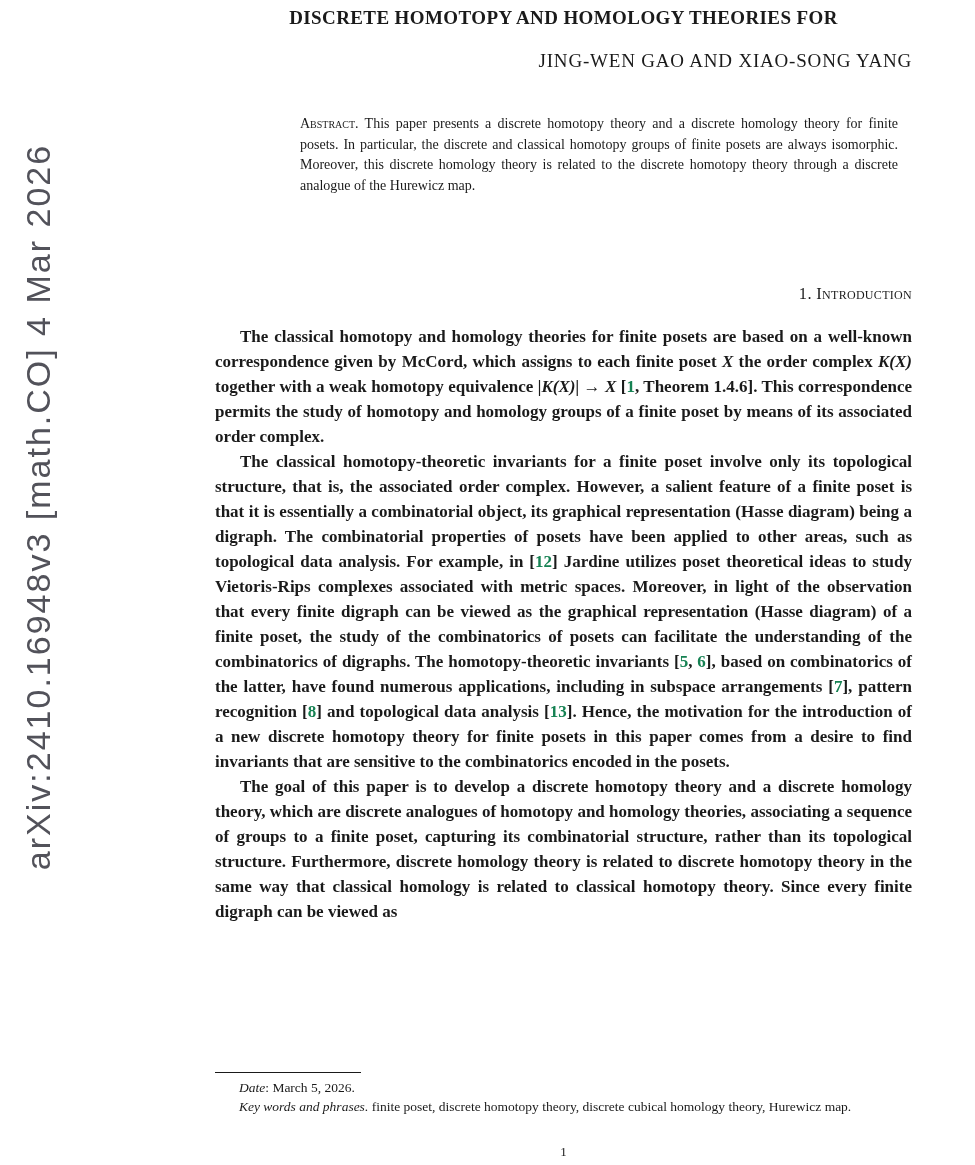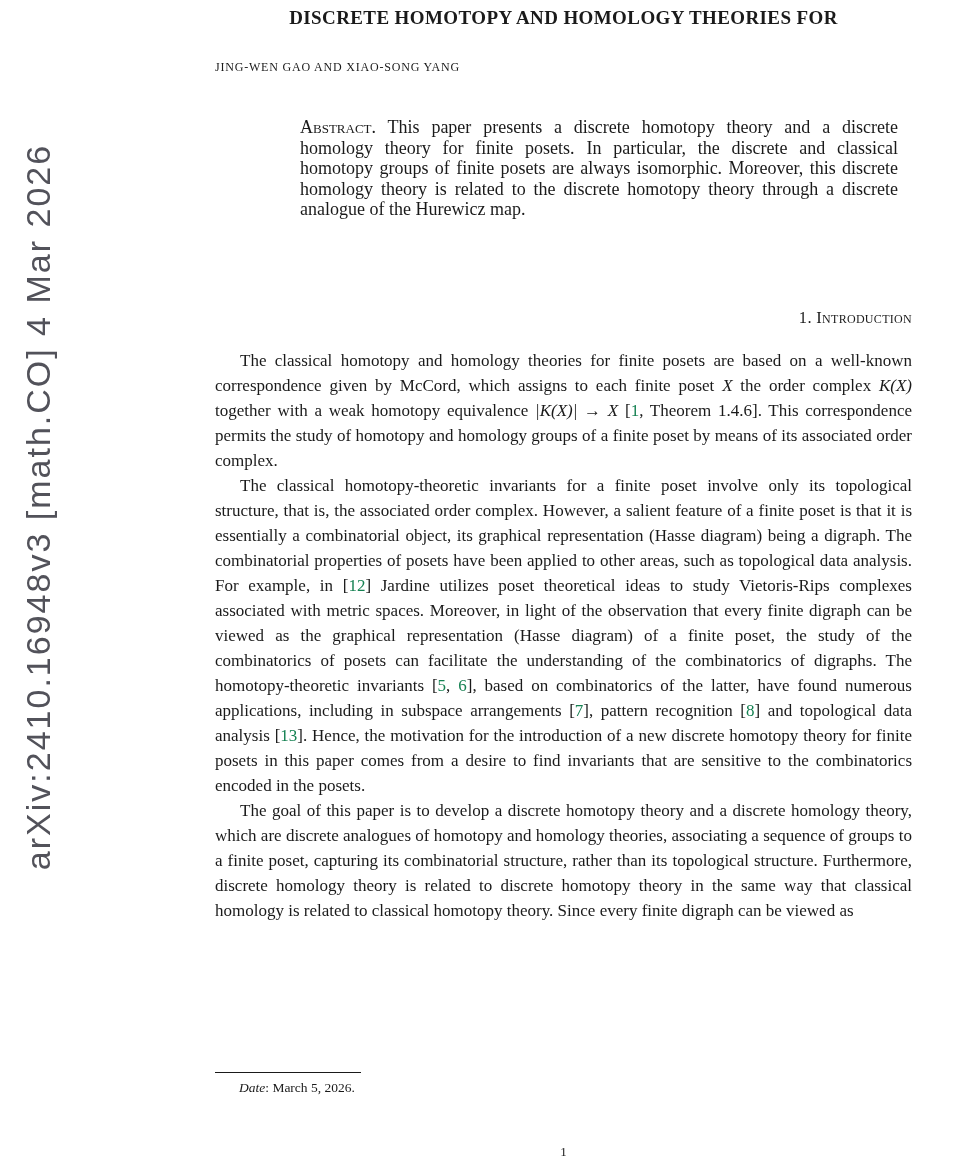--- a/index.html
+++ b/index.html
@@ -32,45 +32,46 @@
   .title {
     padding-top: 4px;
     text-align: center;
     font-size: 19px;
     line-height: 28px;
     font-weight: bold;
     letter-spacing: 0.4px;
   }
   .title-line { display: block; }
   .authors {
-    margin-top: 28px;
-    text-align: left;
-    font-size: 12px;
+    margin-top: 18px;
+    text-align: right;
+    font-size: 19px;
     letter-spacing: 0.8px;
   }
   .abstract {
     margin: 42px 14px 0 85px;
-    font-size: 18px;
+    font-size: 14px;
     line-height: 20.5px;
     text-align: justify;
   }
   .section-heading {
     margin-top: 88px;
     text-align: right;
     font-size: 16.5px;
     font-weight: normal;
     font-variant: small-caps;
     letter-spacing: 0.3px;
   }
   .section-heading + .body-par { margin-top: 20px; }
   .body-par {
     text-indent: 25px;
     font-size: 17px;
     line-height: 25px;
     text-align: justify;
+    font-weight: bold;
   }
   .seg-math { font-style: italic; }
   .seg-cite { color: var(--cite, #168253); }
   .seg-sc { font-variant: small-caps; }
   .seg-italic { font-style: italic; }
   .footnotes {
     position: absolute;
     left: 215px;
     top: 1072px;
     width: 697px;
@@ -115,17 +116,18 @@
 
     <p class="body-par"><span class="seg-normal">The classical homotopy-theoretic invariants for a finite poset involve only its topological structure, that is, the associated order complex. However, a salient feature of a finite poset is that it is essentially a combinatorial object, its graphical representation (Hasse diagram) being a digraph. The combinatorial properties of posets have been applied to other areas, such as topological data analysis. For example, in [</span><span class="seg-cite">12</span><span class="seg-normal">] Jardine utilizes poset theoretical ideas to study Vietoris-Rips complexes associated with metric spaces. Moreover, in light of the observation that every finite digraph can be viewed as the graphical representation (Hasse diagram) of a finite poset, the study of the combinatorics of posets can facilitate the understanding of the combinatorics of digraphs. The homotopy-theoretic invariants [</span><span class="seg-cite">5</span><span class="seg-normal">, </span><span class="seg-cite">6</span><span class="seg-normal">], based on combinatorics of the latter, have found numerous applications, including in subspace arrangements [</span><span class="seg-cite">7</span><span class="seg-normal">], pattern recognition [</span><span class="seg-cite">8</span><span class="seg-normal">] and topological data analysis [</span><span class="seg-cite">13</span><span class="seg-normal">]. Hence, the motivation for the introduction of a new discrete homotopy theory for finite posets in this paper comes from a desire to find invariants that are sensitive to the combinatorics encoded in the posets.</span></p>
 
     <p class="body-par"><span class="seg-normal">The goal of this paper is to develop a discrete homotopy theory and a discrete homology theory, which are discrete analogues of homotopy and homology theories, associating a sequence of groups to a finite poset, capturing its combinatorial structure, rather than its topological structure. Furthermore, discrete homology theory is related to discrete homotopy theory in the same way that classical homology is related to classical homotopy theory. Since every finite digraph can be viewed as</span></p>
 
   </main>
 
   <footer class="footnotes">
     <div class="fn-rule"></div>
     <p class="fn"><span class="seg-italic">Date</span><span class="seg-normal">: March 5, 2026.</span></p>
+    <p class="fn"><span class="seg-italic">Key words and phrases.</span><span class="seg-normal"> finite poset, discrete homotopy theory, discrete cubical homology theory, Hurewicz map.</span></p>
   </footer>
 
   <div class="page-number">1</div>
 
 </div>
 
 </body></html>

